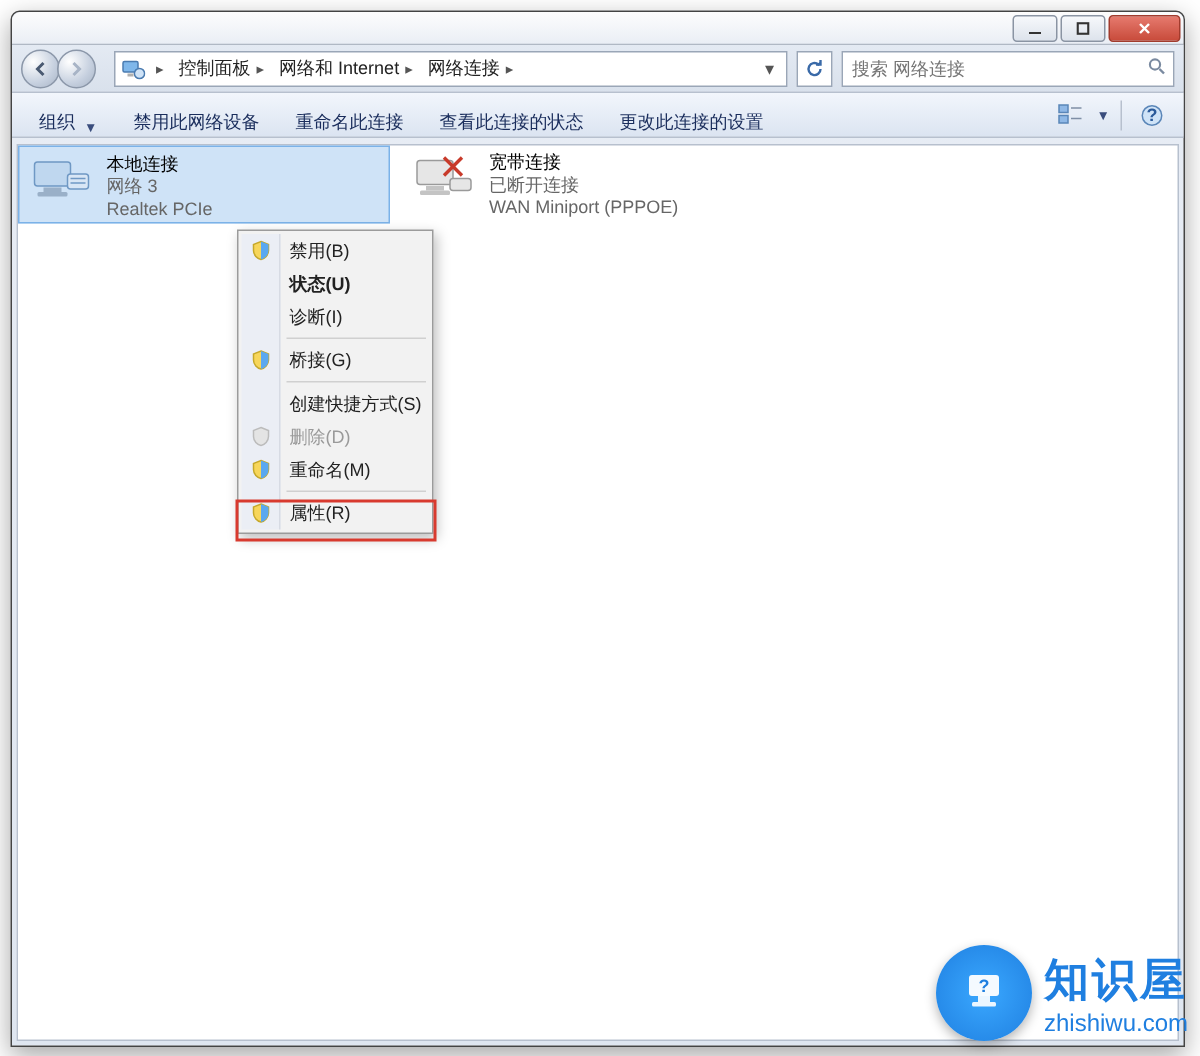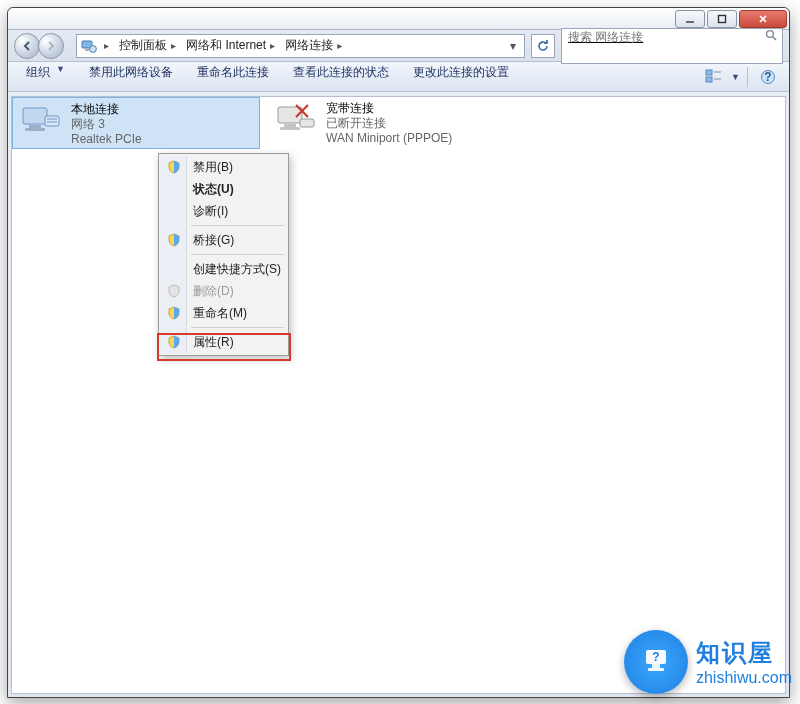--- a/index.html
+++ b/index.html
@@ -12,24 +12,24 @@
   .addrrow { height:32px; display:flex; align-items:center; padding:3px 6px; gap:6px; background:linear-gradient(#e4eaf3,#d9e1ec); border-bottom:1px solid #b7c0ce;}
   .navbtns { width:56px; height:26px; display:flex; }
   .navcircle { width:26px; height:26px; border-radius:50%; background:radial-gradient(circle at 30% 30%,#fff,#c6d0df 60%,#a8b4c6); border:1px solid #8b97a9; display:flex; align-items:center; justify-content:center;}
   .navcircle.fwd{ margin-left:-2px;}
   .addrbar { flex:1; height:24px; background:#fff; border:1px solid #9aa6b7; display:flex; align-items:center; padding:0 3px; gap:2px;}
   .locicon { width:18px; height:18px; display:flex; align-items:center; justify-content:center; font-size:14px;}
   .crumb { padding:0 4px; height:22px; display:flex; align-items:center; gap:4px; color:#222;}
   .crumb .chev { color:#555; font-size:10px;}
   .addrdrop { width:16px; display:flex; align-items:center; justify-content:center; color:#555;}
   .refbtn { width:24px; height:24px; border:1px solid #9aa6b7; background:#fff; display:flex; align-items:center; justify-content:center;}
-  .searchbox { width:222px; height:36px; border:1px solid #9aa6b7; background:#fff; display:flex; align-items:flex-start; padding:0 4px; gap:4px;text-decoration:underline;}
+  .searchbox { width:222px; height:24px; border:1px solid #9aa6b7; background:#fff; display:flex; align-items:center; padding:0 4px; gap:4px;}
   .searchbox input { border:0; outline:0; flex:1; color:#888;}
   .toolbar { height:30px; background:linear-gradient(#f2f6fc,#dbe4f1); border-bottom:1px solid #b7c0ce; display:flex; align-items:center; padding:0 8px; gap:4px;}
-  .tbtn { padding:0 10px; height:26px; display:flex; align-items:flex-start; gap:6px; color:#1a2d5c; border-radius:2px;}
+  .tbtn { padding:0 10px; height:26px; display:flex; align-items:flex-end; gap:6px; color:#1a2d5c; border-radius:2px;}
   .tbtn .dd { font-size:9px; color:#3a4d7d;}
   .tspacer{flex:1;}
   .ticon { width:26px; height:26px; display:flex; align-items:center; justify-content:center;}
   .sep{ width:1px;height:20px;background:#b7c0ce;margin:0 3px;}
   .content { position:absolute; left:3px; right:3px; top:88px; bottom:3px; background:#fff; border:1px solid #b7c0ce; display:flex; flex-wrap:wrap; align-content:flex-start; padding:0; gap:8px;}
   .item { width:248px; height:52px; display:flex; align-items:flex-start; padding:4px; gap:6px;}
   .item.sel { background:#cfe3f7; border:1px solid #7bb2e8;}
   .iticon { width:48px; height:40px; display:flex; align-items:center; justify-content:center;}
   .iticon svg { width:44px; height:36px;}
   .ittext { display:flex; flex-direction:column; line-height:15px;}
@@ -40,21 +40,21 @@
   .mitem { position:relative; height:22px; display:flex; align-items:center; padding-left:32px; color:#222;}
   .mitem.bold{ font-weight:700;}
   .mitem.dis{ color:#9a9a9a;}
   .mdiv { height:1px; background:#d0d0d0; margin:3px 2px 3px 30px;}
   .mic { position:absolute; left:5px; width:16px; height:16px; display:flex; align-items:center; justify-content:center;}
   .shield { width:14px; height:14px;}
   .propbox { position:absolute; left:149px; top:325px; width:134px; height:28px; border:2px solid #d83a2f; pointer-events:none;}
   .watermark { position:absolute; right:8px; bottom:10px; display:flex; align-items:center; gap:8px;}
   .wm-badge{ width:64px; height:64px; border-radius:50%; background:radial-gradient(circle,#3aa8ff,#1f7fe0); display:flex; align-items:center; justify-content:center; box-shadow:0 3px 8px rgba(0,0,0,.3);}
   .wm-text{ display:flex; flex-direction:column; align-items:flex-start;}
-  .wm-text .big{ font-size:24px; color:#1f7fe0; font-weight:700; letter-spacing:2px;text-align:right;}
+  .wm-text .big{ font-size:30px; color:#1f7fe0; font-weight:700; letter-spacing:2px;text-align:right;}
   .wm-text .small{ font-size:16px; color:#1f7fe0;}
 </style>
 </head>
 <body>
 
 <div class="window">
 
   <div class="titlebar">
     <div class="tb-btn">
         <svg viewBox="0 0 10 10">

